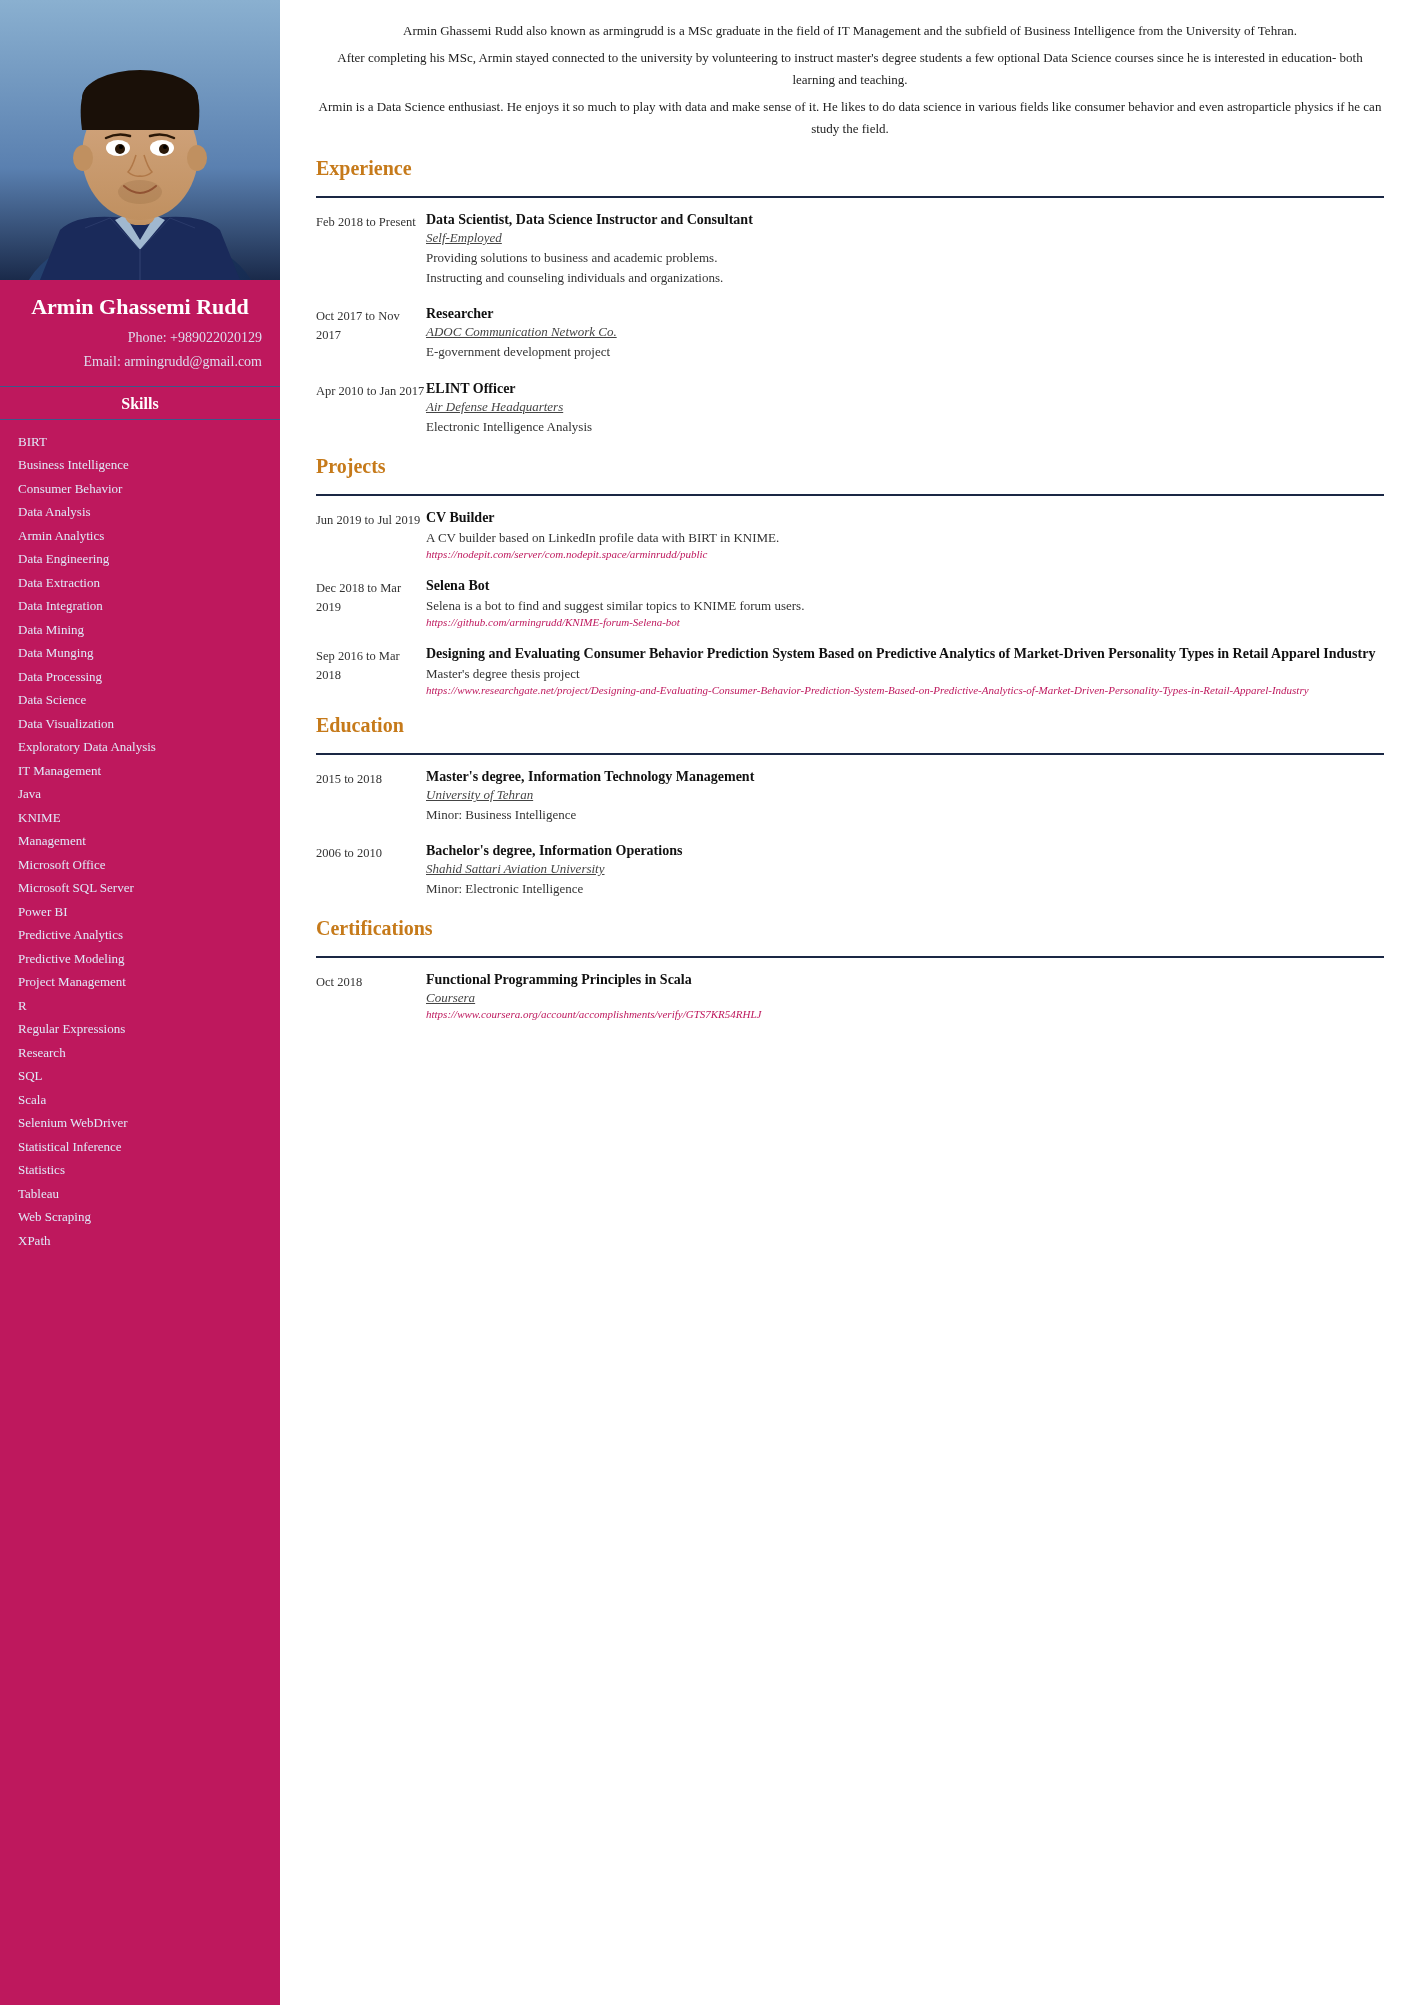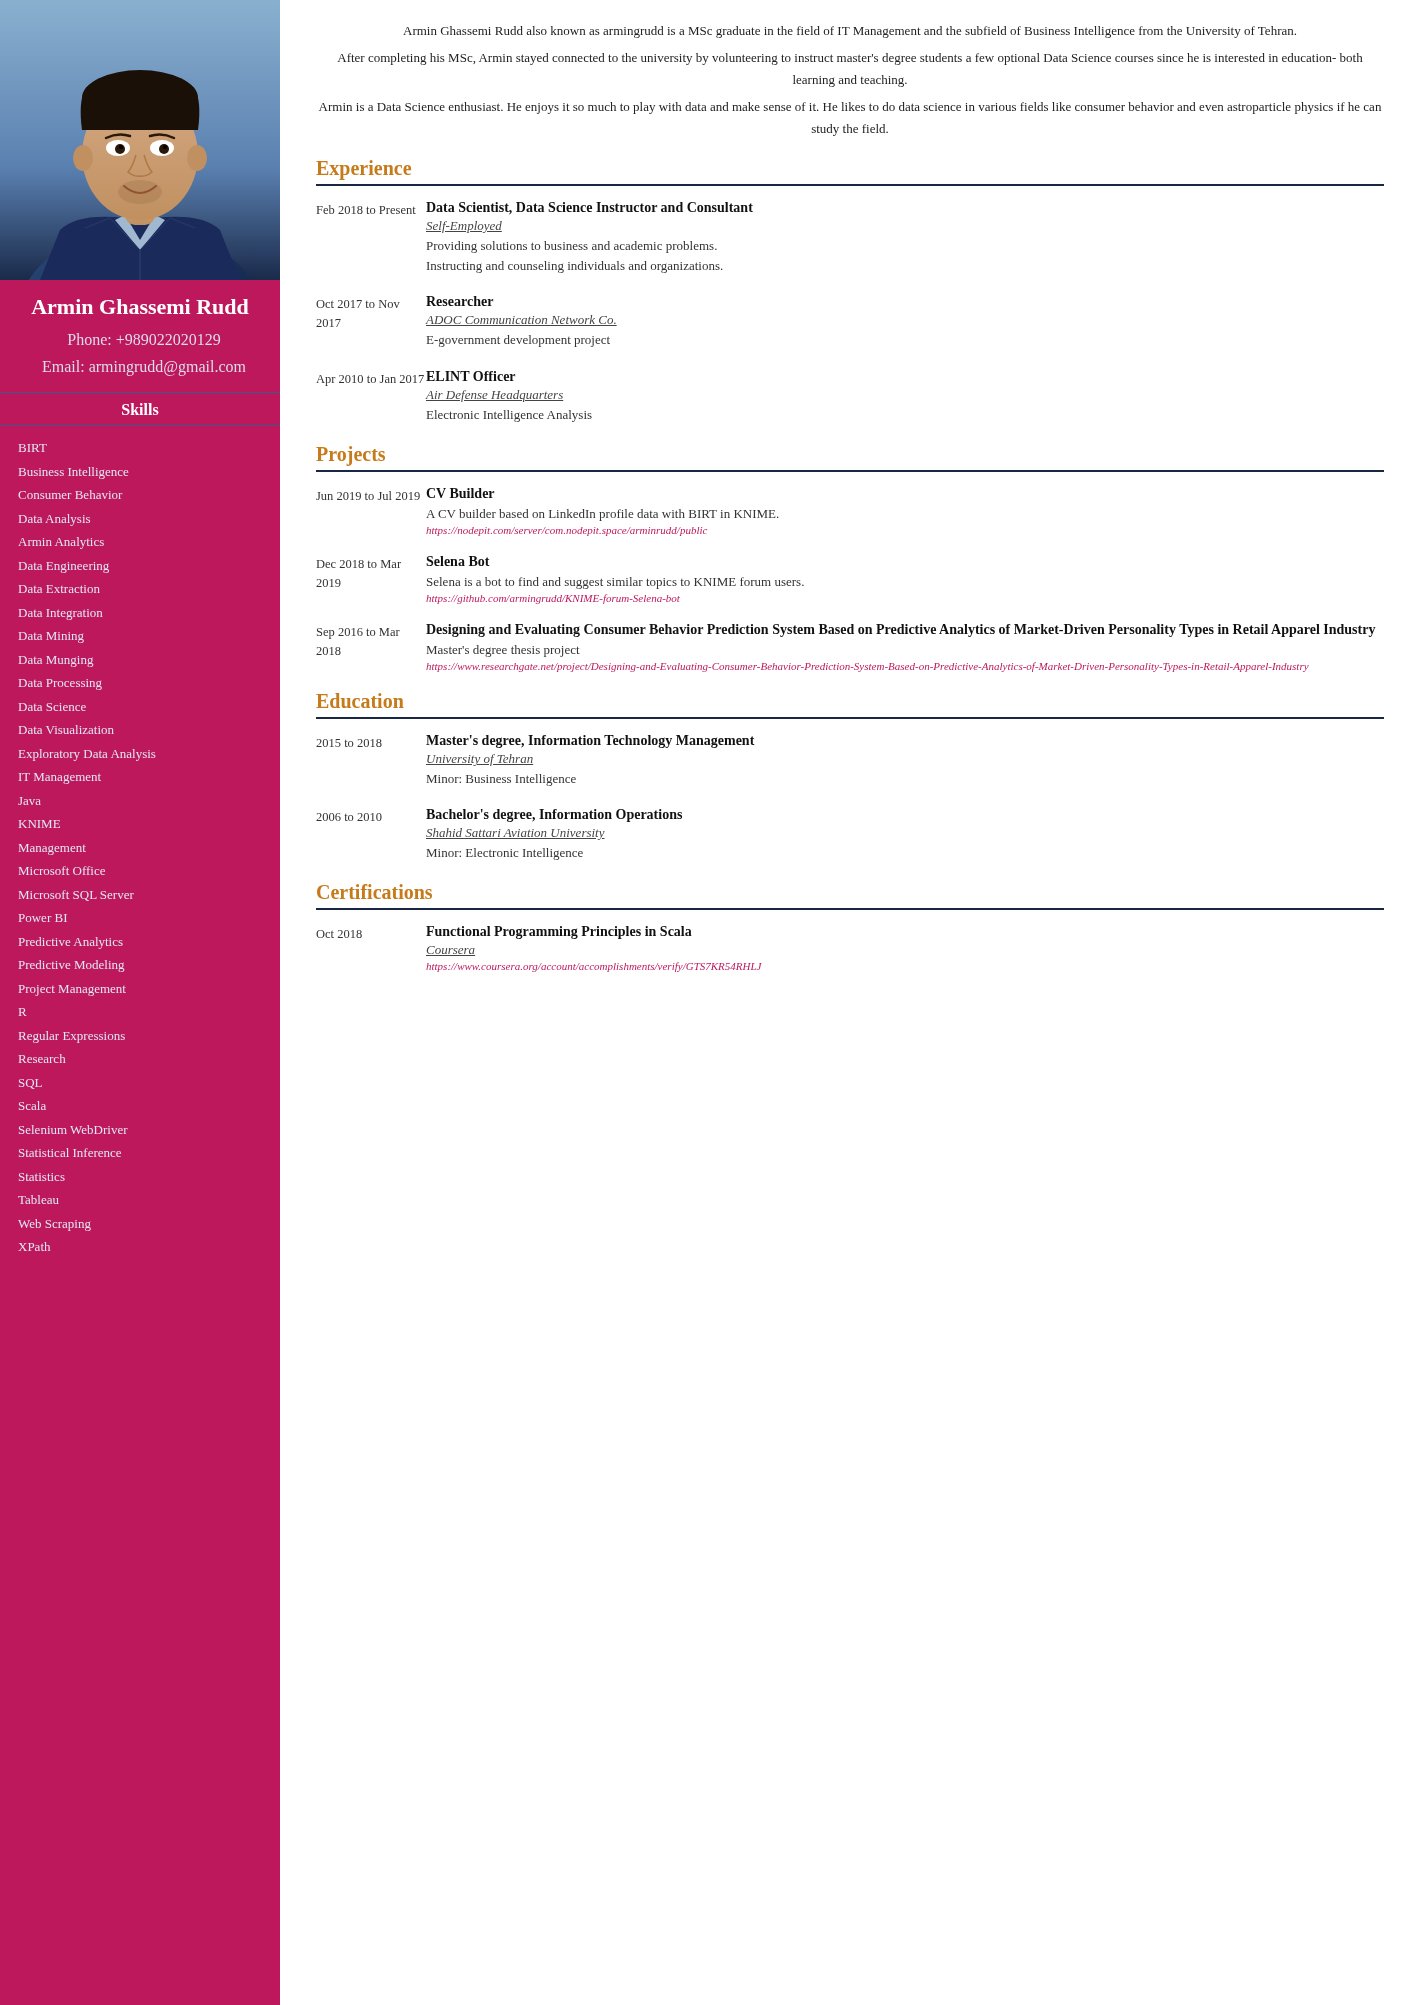--- a/index.html
+++ b/index.html
@@ -46,25 +46,25 @@
     }
     .sidebar-name {
       font-size: 22px;
       font-weight: bold;
       color: #fff;
       text-align: center;
       padding: 14px 10px 6px 10px;
       font-family: Georgia, serif;
     }
     .sidebar-contact {
-      font-size: 16px;
+      font-size: 14px;
       color: #dde;
-      text-align: center;
+      text-align: right;
       width: 100%;
-      padding: 0 10px 12px 18px;
+      padding: 0 18px 12px 18px;
       line-height: 1.7;
     }
     .sidebar-section-title {
       font-size: 16px;
       font-weight: bold;
       color: #fff;
       text-align: center;
       padding: 8px 0 6px 0;
       width: 100%;
       border-top: 1px solid #3a5a8a;
@@ -96,21 +96,21 @@
       text-align: center;
     }
     .bio-text p {
       margin-bottom: 6px;
     }
     .section-header {
       font-size: 20px;
       font-weight: bold;
       color: #c67a1a;
       border-bottom: 2px solid #1a2744;
-      padding-bottom: 4px;
+      padding-bottom: 16px;
       margin-bottom: 14px;
       margin-top: 6px;
       font-family: Georgia, serif;
     }
     .entry {
       display: flex;
       margin-bottom: 18px;
     }
     .entry-date {
       min-width: 110px;

